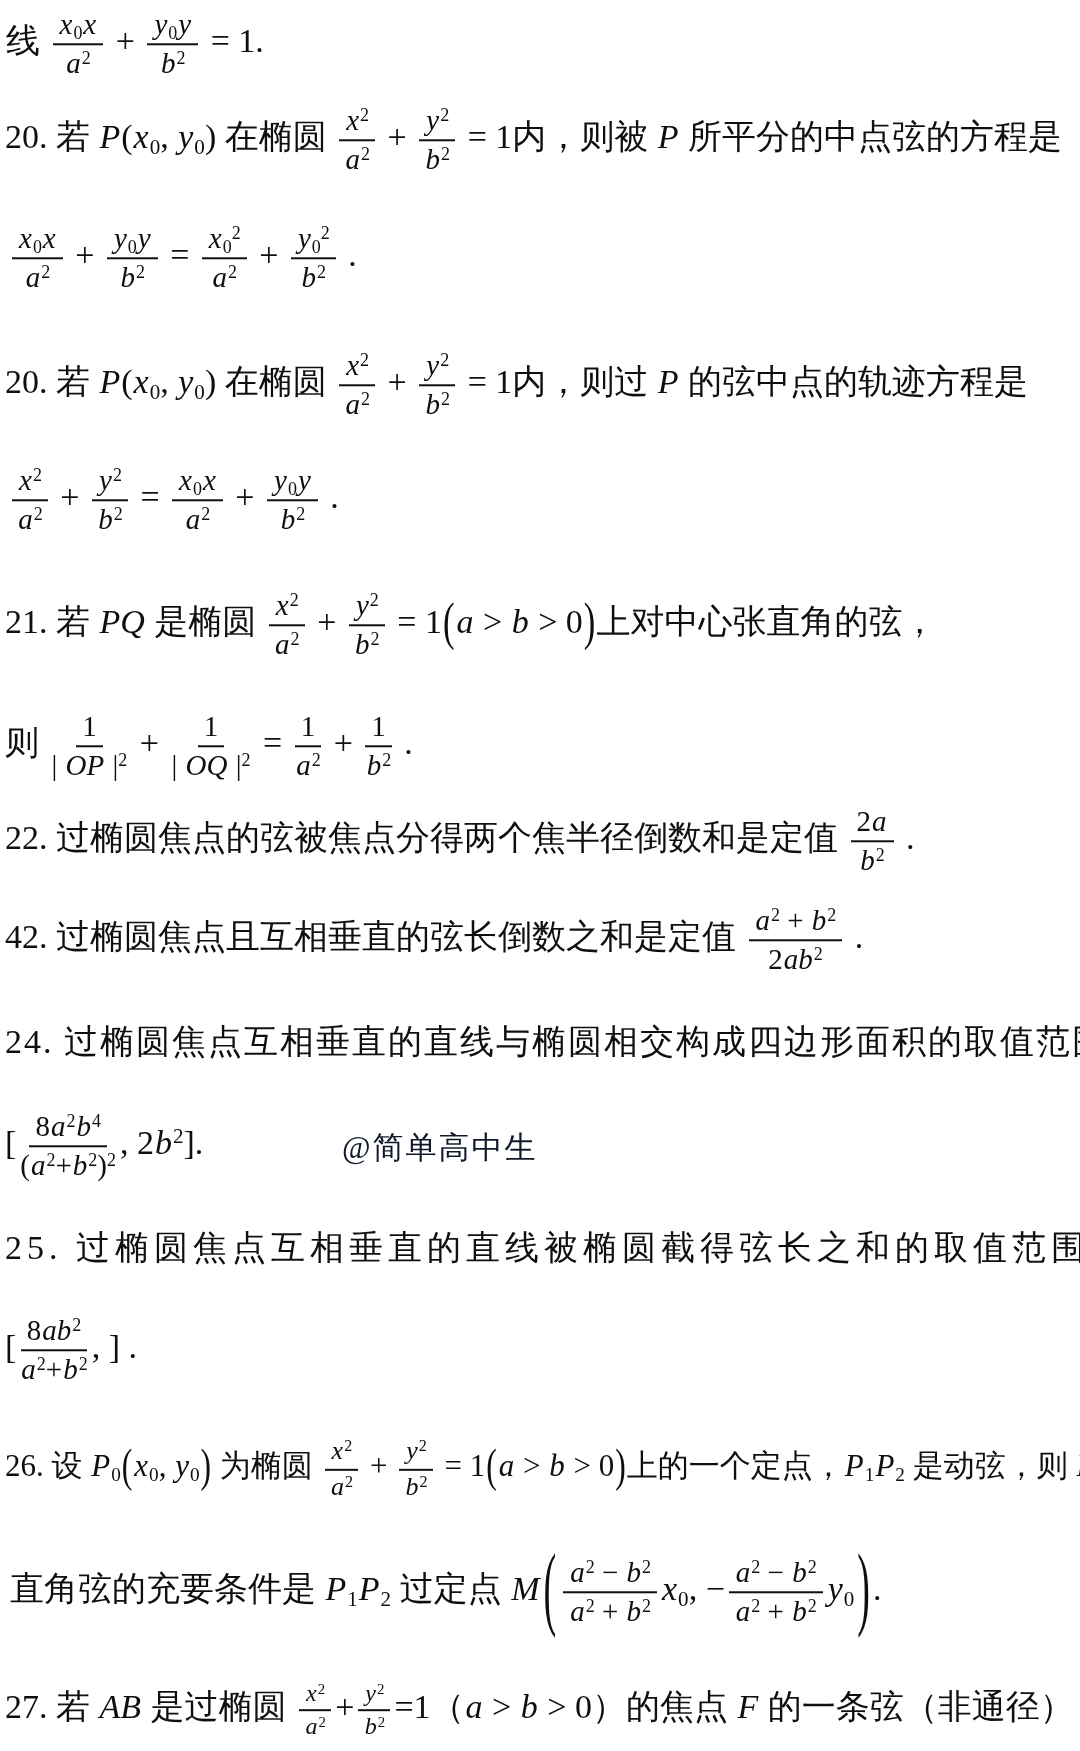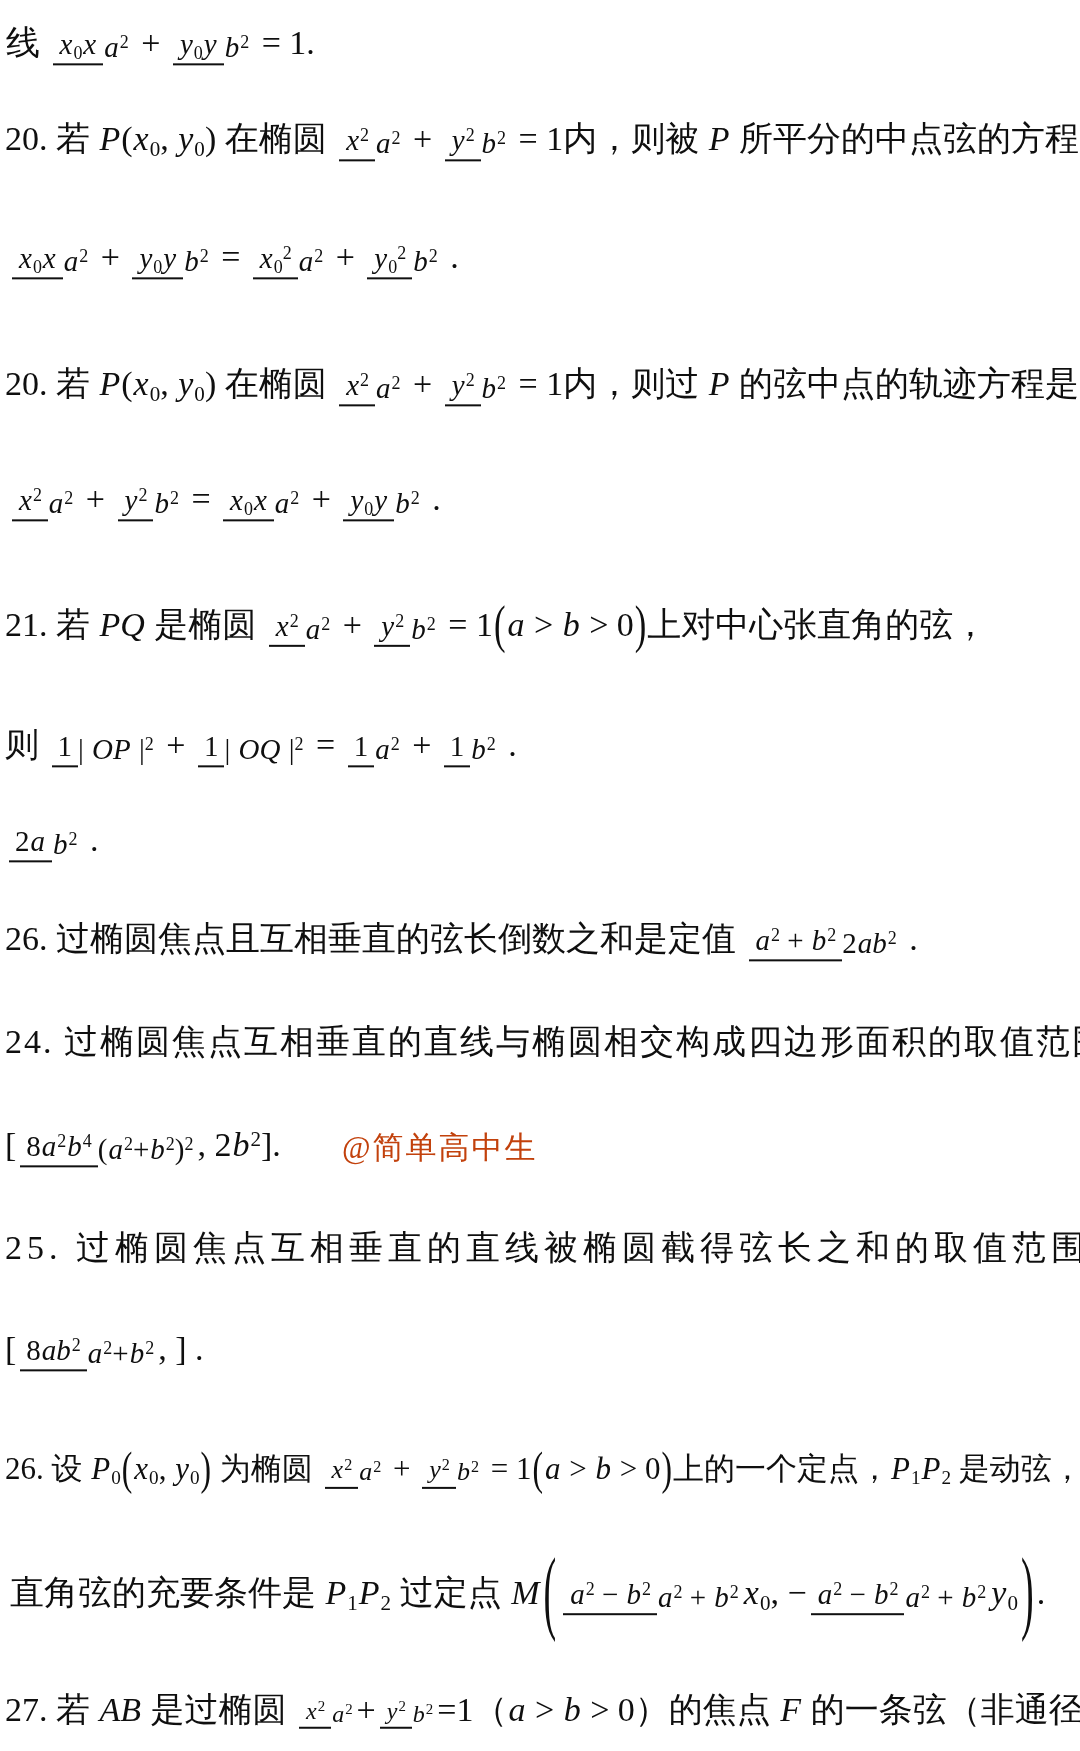--- a/index.html
+++ b/index.html
@@ -19,21 +19,21 @@
     font-size: 34px;
     line-height: 1.25;
   }
   .txt { font-family: "Liberation Serif", serif; }
   .var { font-style: italic; padding: 0 1px; font-family: "Liberation Serif", serif; }
   sub, sup { font-size: 0.62em; line-height: 0; }
   sub { vertical-align: -0.28em; }
   sup { vertical-align: 0.5em; }
   .frac {
     display: inline-flex;
-    flex-direction: row;
+    flex-direction: column;
     align-items: center;
     vertical-align: middle;
     margin: 0 4px;
     font-size: 29px;
     line-height: 1.18;
     text-align: center;
   }
   .num { border-bottom: 2px solid #101010; padding: 0 6px 2px; }
   .den { padding-top: 1px; }
   .big  { display: inline-block; transform: scaleY(1.5); font-size: 1.02em; margin: 0 1px; }
@@ -118,25 +118,25 @@
         </span><span class="txt"> + </span><span class="frac">
           <span class="num"><span class="txt">1</span></span>
           <span class="den"><span class="txt">| </span><span class="var">OQ</span><span class="txt"> |</span><sup>2</sup></span>
         </span><span class="txt"> = </span><span class="frac">
           <span class="num"><span class="txt">1</span></span>
           <span class="den"><span class="var">a</span><sup>2</sup></span>
         </span><span class="txt"> + </span><span class="frac">
           <span class="num"><span class="txt">1</span></span>
           <span class="den"><span class="var">b</span><sup>2</sup></span>
         </span><span class="txt"> .</span></div>
-      <div class="line" style="top: 841px; left: 5px;"><span class="frac">
+      <div class="line" style="top: 841px; left: 5px;"><span class="txt">22. 过椭圆焦点的弦被焦点分得两个焦半径倒数和是定值 </span><span class="frac">
           <span class="num"><span class="txt">2</span><span class="var">a</span></span>
           <span class="den"><span class="var">b</span><sup>2</sup></span>
         </span><span class="txt"> .</span></div>
-      <div class="line" style="top: 940px; left: 5px;"><span class="txt">26. 过椭圆焦点且互相垂直的弦长倒数之和是定值 </span><span class="frac">
+      <div class="line" style="top: 940px; left: 5px;"><span class="txt">42. 过椭圆焦点且互相垂直的弦长倒数之和是定值 </span><span class="frac">
           <span class="num"><span class="var">a</span><sup>2</sup><span class="txt"> + </span><span class="var">b</span><sup>2</sup></span>
           <span class="den"><span class="txt">2</span><span class="var">ab</span><sup>2</sup></span>
         </span><span class="txt"> .</span></div>
       <div class="line ls2" style="top: 1042px; left: 5px;"><span class="txt">24. 过椭圆焦点互相垂直的直线与椭圆相交构成四边形面积的取值范围是</span></div>
       <div class="line" style="top: 1146px; left: 5px;"><span class="txt">[</span><span class="frac">
           <span class="num"><span class="txt">8</span><span class="var">a</span><sup>2</sup><span class="var">b</span><sup>4</sup></span>
           <span class="den"><span class="txt">(</span><span class="var">a</span><sup>2</sup><span class="txt">+</span><span class="var">b</span><sup>2</sup><span class="txt">)</span><sup>2</sup></span>
         </span><span class="txt">, 2</span><span class="var">b</span><sup>2</sup><span class="txt">].</span></div>
       <div class="line ls5" style="top: 1248px; left: 5px;"><span class="txt">25. 过椭圆焦点互相垂直的直线被椭圆截得弦长之和的取值范围是</span></div>
       <div class="line" style="top: 1350px; left: 5px;"><span class="txt">[</span><span class="frac">
@@ -158,14 +158,14 @@
           <span class="den"><span class="var">a</span><sup>2</sup><span class="txt"> + </span><span class="var">b</span><sup>2</sup></span>
         </span><span class="var">y</span><sub>0</sub><span class="big2">)</span><span class="txt">.</span></div>
       <div class="line sf" style="top: 1710px; left: 5px;"><span class="txt">27. 若 </span><span class="var">AB</span><span class="txt"> 是过椭圆 </span><span class="frac">
           <span class="num"><span class="var">x</span><sup>2</sup></span>
           <span class="den"><span class="var">a</span><sup>2</sup></span>
         </span><span class="txt">+</span><span class="frac">
           <span class="num"><span class="var">y</span><sup>2</sup></span>
           <span class="den"><span class="var">b</span><sup>2</sup></span>
         </span><span class="txt">=1（</span><span class="var">a</span><span class="txt"> &gt; </span><span class="var">b</span><span class="txt"> &gt; 0</span><span class="txt">）的焦点 </span><span class="var">F</span><span class="txt"> 的一条弦（非通径），弦 </span></div>
     </div>
-  <div class="watermark" style="color: #c2410c;">@简单高中生</div>
+  <div class="watermark" style="color: #0f172a;">@简单高中生</div>
 </div>
 
 </body></html>

